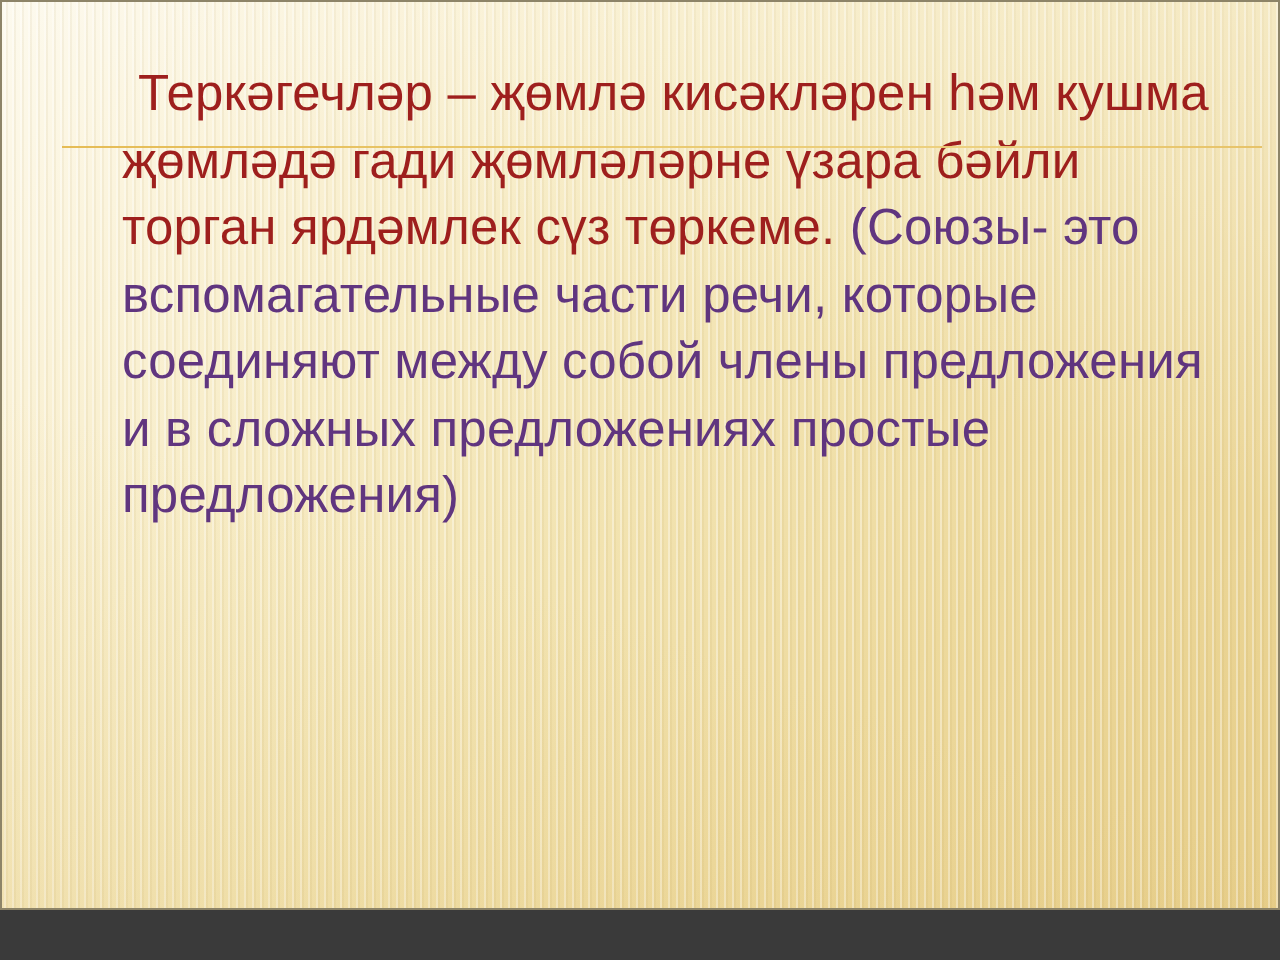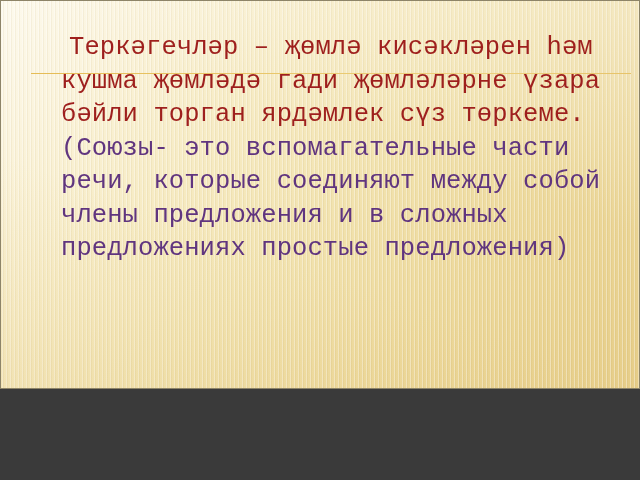--- a/index.html
+++ b/index.html
@@ -5,34 +5,34 @@
 <style>
   html, body {
     margin: 0;
     padding: 0;
     background: #3a3a3a;
   }
 
   .slide {
     position: relative;
     width: 640px;
-    height: 389px;
+    height: 455px;
     overflow: hidden;
     box-sizing: border-box;
     border: 1px solid #8d8468;
     background:
       linear-gradient(135deg,
         #fdfaee 0%,
         #fbf4dd 14%,
         #f7ecc6 32%,
         #f2e3b0 52%,
         #edd99c 72%,
         #e9d290 88%,
         #e6cd88 100%);
-    font-family: Liberation Mono, monospace;
+    font-family: Liberation Sans, sans-serif;
   }
 
   
   .slide::before {
     content: "";
     position: absolute;
     inset: 0;
     pointer-events: none;
     background-image: repeating-linear-gradient(
       90deg,

